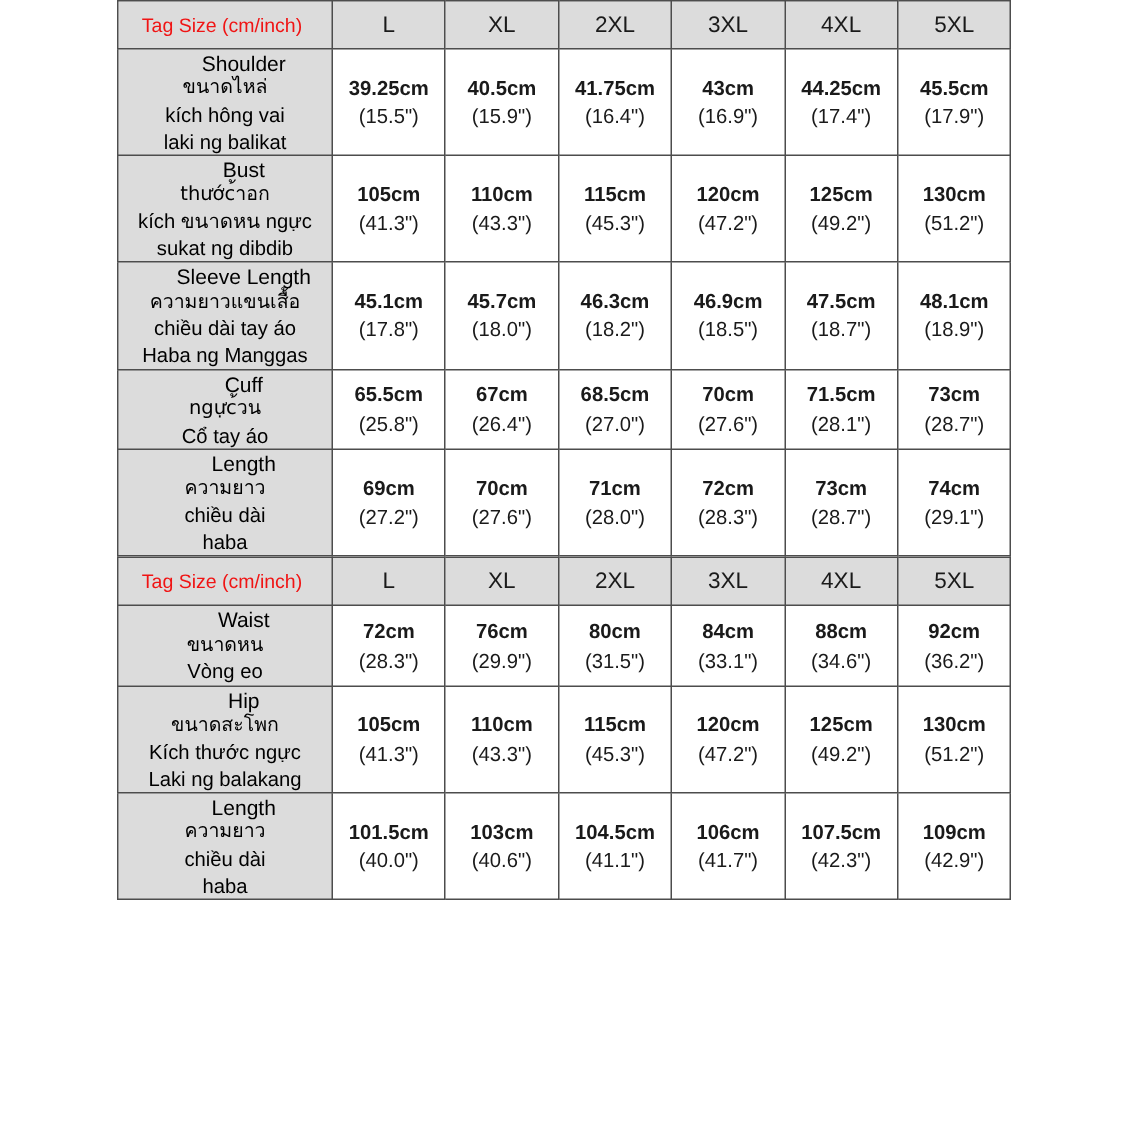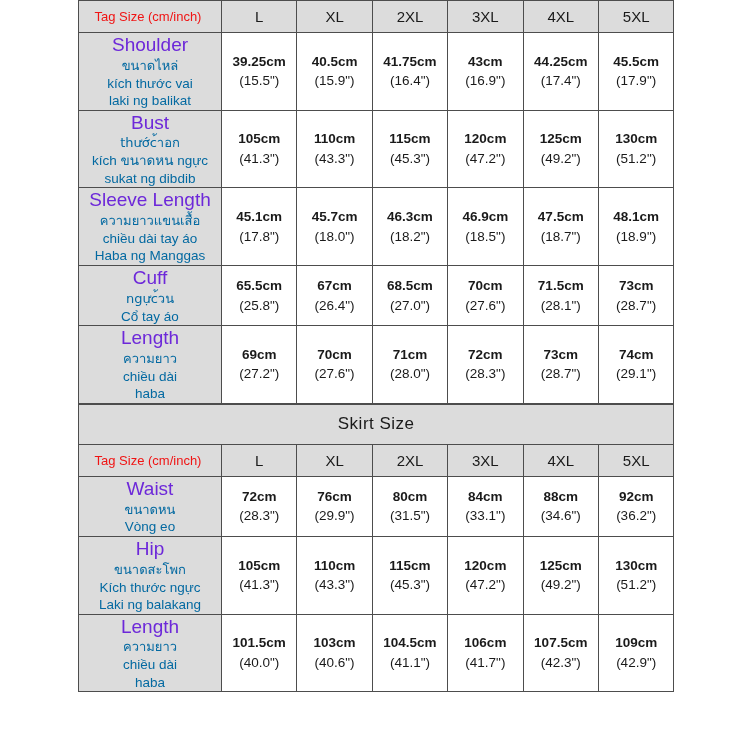--- a/index.html
+++ b/index.html
@@ -57,26 +57,27 @@
     font-size: 15px;
   }
 
   
   .row-label {
     background: #dcdcdc;
     padding: 5px 4px 6px 4px;
     line-height: 1.30;
   }
   .lbl-en {
-    color: #6d28d9;
-    font-size: 19px;
+    color: #000000;
+    font-size: 14px;
     display: block;
+    padding-left: 25px;
   }
   .lbl-line {
-    color: #0369a1;
+    color: #000000;
     font-size: 13.5px;
     display: block;
   }
   .lbl-line.thai {
     font-family: "DejaVu Sans", sans-serif;
     font-size: 13px;
   }
 
   
   .val-cell {
@@ -120,21 +121,21 @@
           <td class="hdr-cell size">XL</td>
           <td class="hdr-cell size">2XL</td>
           <td class="hdr-cell size">3XL</td>
           <td class="hdr-cell size">4XL</td>
           <td class="hdr-cell size">5XL</td>
         </tr>
         <tr>
           <td class="row-label">
             <span class="lbl-en">Shoulder</span>
             <span class="lbl-line thai">ขนาดไหล่</span>
-            <span class="lbl-line ">kích thước vai</span>
+            <span class="lbl-line ">kích hông vai</span>
             <span class="lbl-line ">laki ng balikat</span>
           </td>
           <td class="val-cell">
             <span class="val-cm">39.25cm</span>
             <span class="val-in">(15.5")</span>
           </td>
           <td class="val-cell">
             <span class="val-cm">40.5cm</span>
             <span class="val-in">(15.9")</span>
           </td>
@@ -289,23 +290,20 @@
     <colgroup>
       <col class="c-label">
         <col class="c-size">
         <col class="c-size">
         <col class="c-size">
       <col class="c-size">
         <col class="c-size">
         <col class="c-size">
     </colgroup>
     <tbody id="skirt-table-body">
-        <tr>
-          <td class="section-band" colspan="7">Skirt  Size</td>
-        </tr>
         <tr>
           <td class="hdr-cell label">Tag Size (cm/inch)</td>
           <td class="hdr-cell size">L</td>
           <td class="hdr-cell size">XL</td>
           <td class="hdr-cell size">2XL</td>
           <td class="hdr-cell size">3XL</td>
           <td class="hdr-cell size">4XL</td>
           <td class="hdr-cell size">5XL</td>
         </tr>
         <tr>

